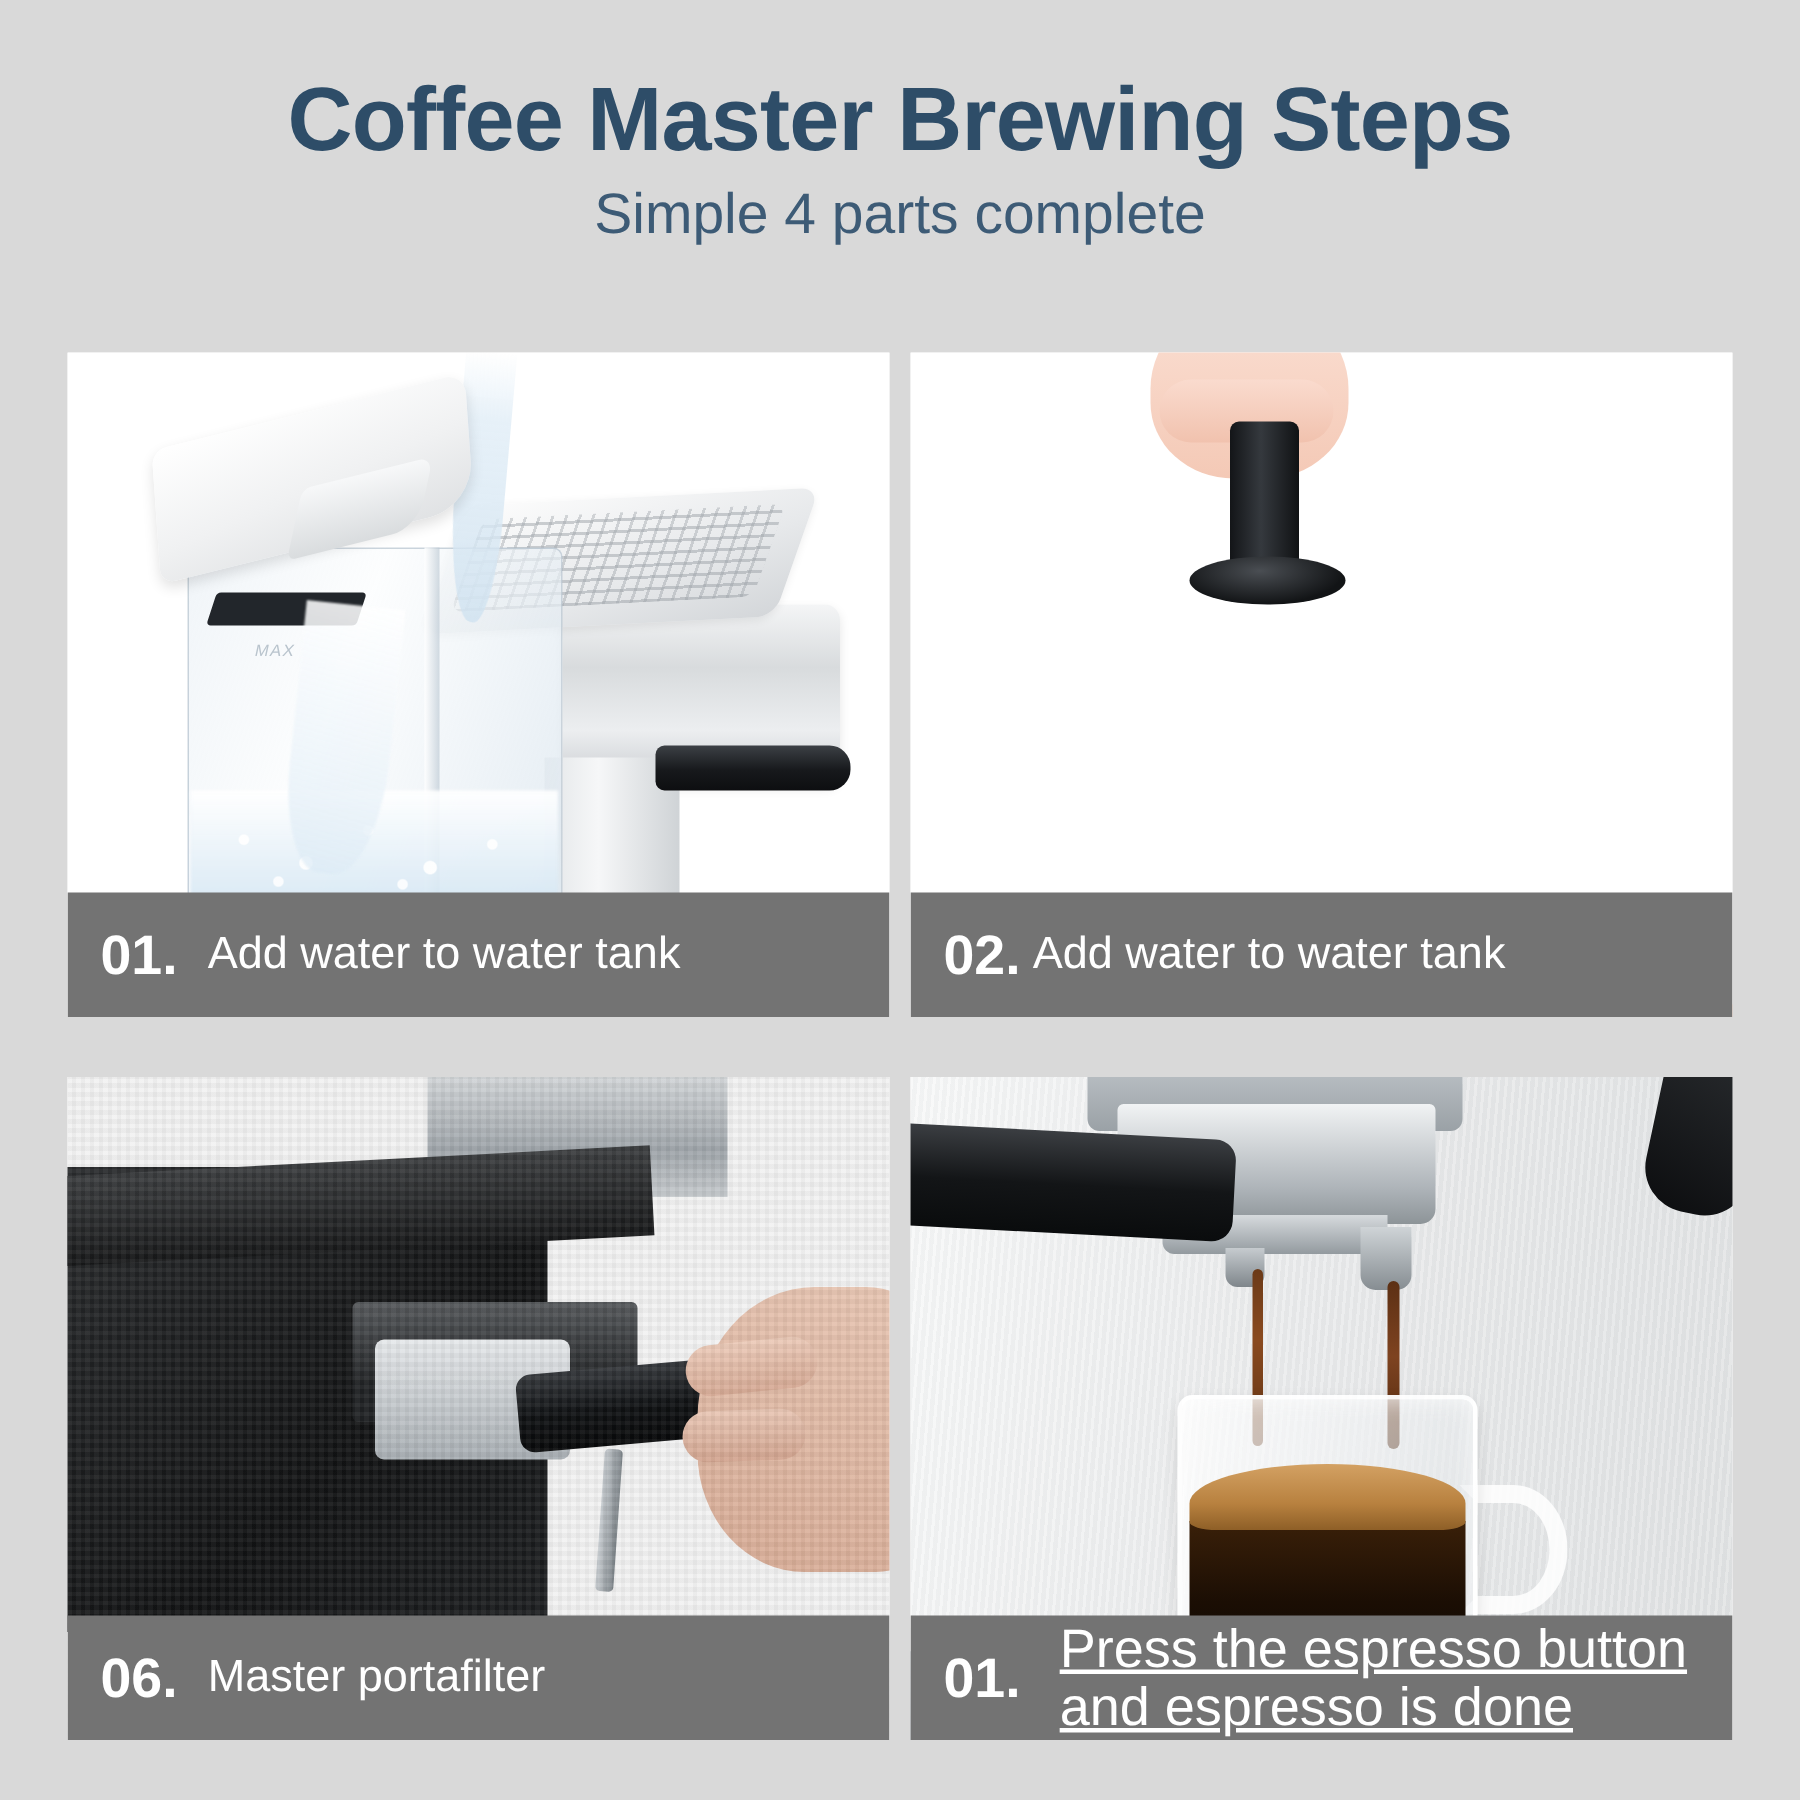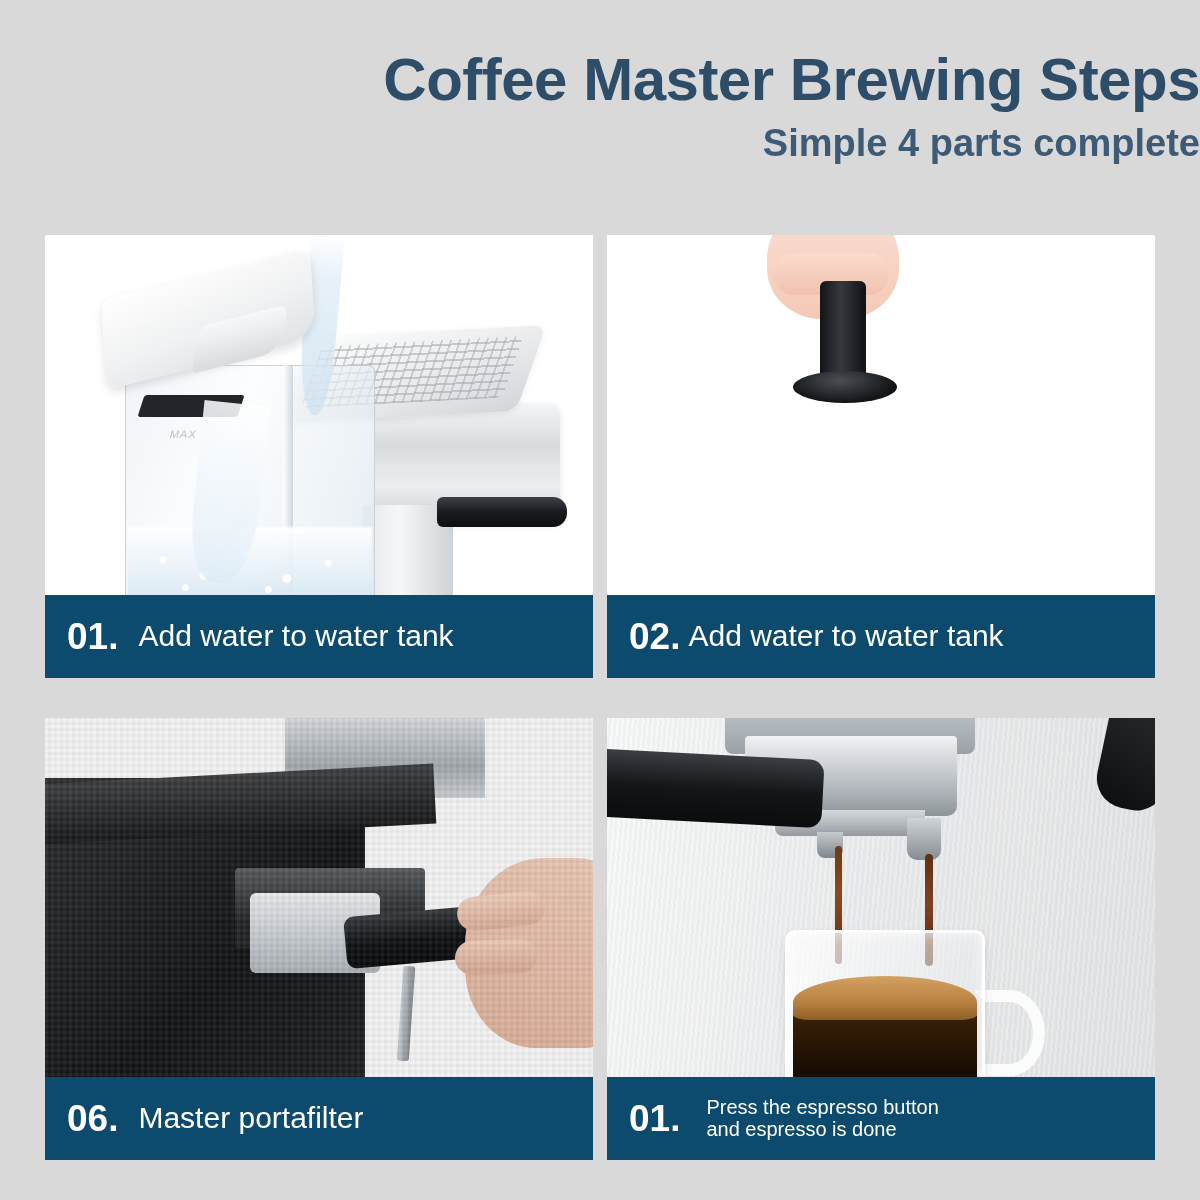--- a/index.html
+++ b/index.html
@@ -4,32 +4,32 @@
 <style>
   * { margin:0; padding:0; box-sizing:border-box; }
   html,body { width:1200px; height:1200px; }
   body {
     background:#d9d9d9;
     font-family:"Liberation Sans", sans-serif;
     overflow:hidden;
   }
 
   
-  .header { width:1200px; padding-top:48px; text-align:right; }
+  .header { width:1200px; padding-top:48px; text-align:center; }
   .page-title {
     font-size:60px;
     font-weight:bold;
     letter-spacing:-0.5px;
     color:#2e4d68;
     line-height:1.05;
   }
   .page-subtitle {
     margin-top:12px;
     font-size:38px;
-    font-weight:700;
+    font-weight:400;
     color:#3d5b76;
     line-height:1.1;
   }
 
   
   .steps-grid {
     position:absolute;
     left:45px; top:235px;
     width:1110px; height:925px;
     display:grid;
@@ -42,41 +42,41 @@
     position:relative;
     background:#ffffff;
     overflow:hidden;
   }
 
   
   .caption-bar {
     position:absolute;
     left:0; right:0; bottom:0;
     height:83px;
-    background:#0c4a6e;
+    background:#737373;
     display:flex;
     align-items:center;
     padding-left:22px;
   }
   .caption-num {
     font-size:37px;
     font-weight:bold;
     color:#ffffff;
     letter-spacing:0px;
     flex:0 0 auto;
     line-height:1;
   }
   .caption-text {
     font-size:30px;
     font-weight:500;
     color:#ffffff;
     line-height:1.08;
     margin-left:20px;
   }
-  .caption-text.two-line { font-size:20px; margin-left:26px; }
+  .caption-text.two-line { font-size:36px; margin-left:26px;text-decoration:underline; }
   .caption-text .line { display:block; }
   .tight { margin-left:8px; }
 
   
   .scene { position:absolute; inset:0; }
 
   
   .p1-bg { position:absolute; inset:0; background:#fff; }
   .p1-machine-body {
     position:absolute; left:330px; top:168px; width:185px; height:120px;

